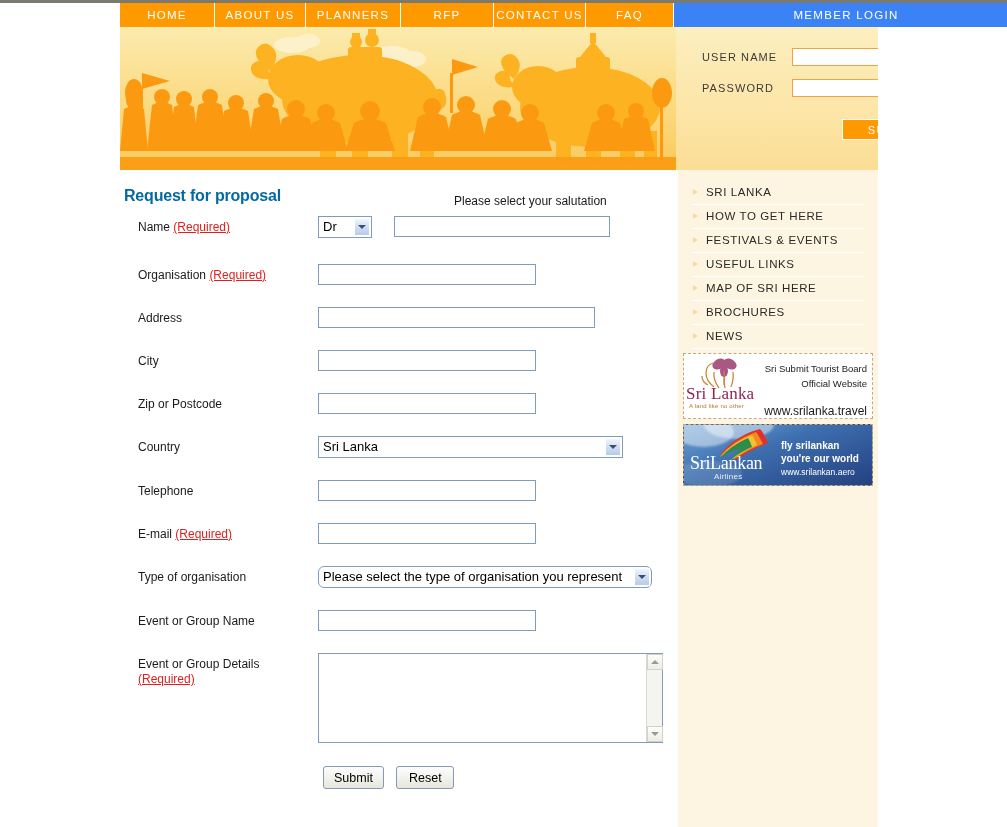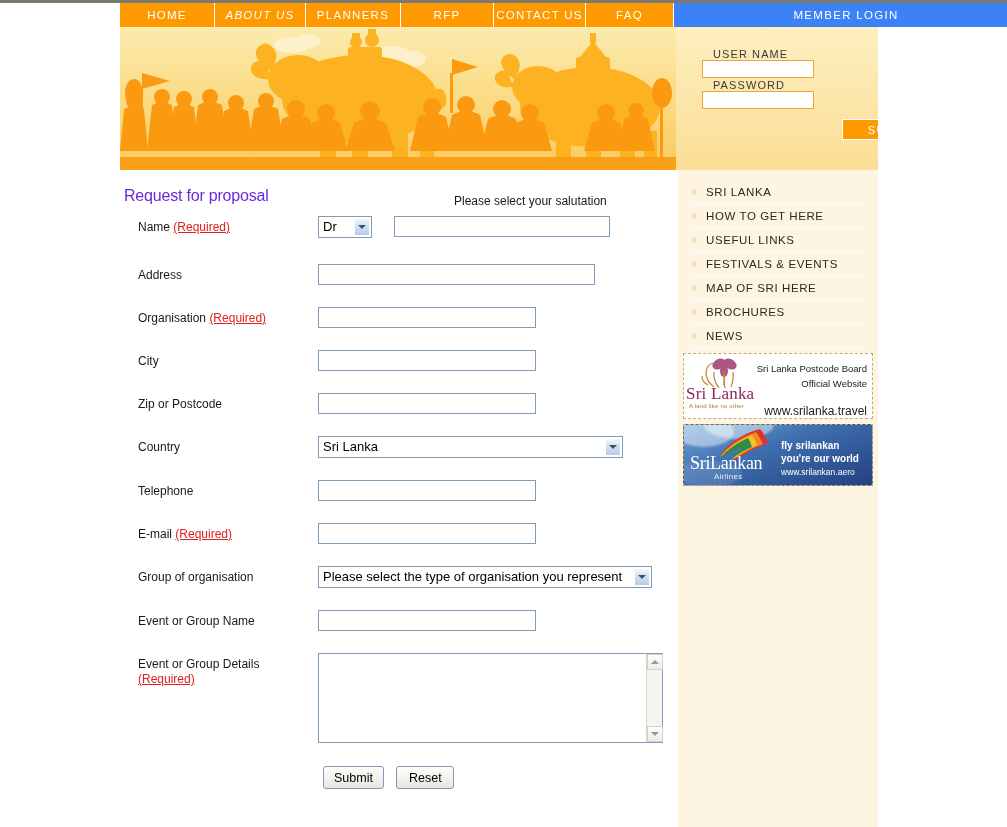--- a/index.html
+++ b/index.html
@@ -48,21 +48,21 @@
     display: flex;
     align-items: center;
     justify-content: center;
     border-right: 1px solid #ffffff;
     box-sizing: border-box;
     cursor: pointer;
     white-space: nowrap;
     background: #FF9900;
   }
   .nav-item.w-home     { width: 95px; }
-  .nav-item.w-about    { width: 91px; font-style: italic; }
+  .nav-item.w-about    { width: 91px; }
   .nav-item.w-planners { width: 95px; }
   .nav-item.w-rfp      { width: 93px; }
   .nav-item.w-contact  { width: 92px; }
   .nav-item.w-faq      { width: 88px; }
   .nav-item.member {
     flex: 1;
     background: #3b82f6;
     border-right: none;
     color: #ffffff;
   }
@@ -84,21 +84,20 @@
   .hero-login {
     position: absolute;
     left: 556px; top: 0;
     width: 202px; height: 143px;
     background: linear-gradient(180deg, #FDEFC0 0%, #FBDE95 100%);
   }
   .login-row {
     position: absolute;
     display: flex;
     align-items: center;
-    flex-direction: column;
   }
   .login-row.r1 { left: 26px; top: 21px; }
   .login-row.r2 { left: 26px; top: 52px; }
   .login-label {
     color: #3a3a3a;
     font-size: 11px;
     letter-spacing: 1.1px;
     width: 90px;
     white-space: nowrap;
   }
@@ -135,22 +134,22 @@
   .content {
     position: absolute;
     left: 0; top: 0;
     width: 558px; height: 657px;
     background: #ffffff;
   }
   .page-title {
     position: absolute;
     left: 4px; top: 17px;
     font-size: 16px;
-    font-weight: normal;
-    color: #6d28d9;
+    font-weight: bold;
+    color: #0369a1;
     letter-spacing: -0.2px;
   }
 
   
   .form {
     position: absolute;
     left: 0; top: 46px;
     width: 558px;
   }
   .row {
@@ -217,21 +216,21 @@
     justify-content: center;
   }
   .sel .arr {
     width: 0; height: 0;
     border-left: 4px solid transparent;
     border-right: 4px solid transparent;
     border-top: 4px solid #37507A;
   }
   .sel.s-salute { width: 54px; }
   .sel.s-country { width: 305px; }
-  .sel.s-orgtype { width: 334px; }
+  .sel.s-orgtype { width: 334px; border-radius: 6px; }
 
   .salute-hint {
     position: absolute;
     left: 176px; top: -22px;
     font-size: 12px;
     color: #1a1a1a;
     white-space: nowrap;
   }
 
   
@@ -635,30 +634,30 @@
                 <div class="sel-text">Dr</div>
                 <div class="sel-btn">
                     <span class="arr"></span>
                   </div>
               </div>
               <input class="txt w216" type="text" style="margin-left: 18px;" value="">
             </div>
           </div>
 
           <div class="row">
+            <div class="lbl"><span>Organisation </span><span class="req">(Required)</span></div>
+            <div class="fld">
+              <input class="txt w218" type="text" value="" style="">
+            </div>
+          </div>
+
+          <div class="row">
             <div class="lbl">Address</div>
             <div class="fld">
               <input class="txt w277" type="text" value="" style="">
-            </div>
-          </div>
-
-          <div class="row">
-            <div class="lbl"><span>Organisation </span><span class="req">(Required)</span></div>
-            <div class="fld">
-              <input class="txt w218" type="text" value="" style="">
             </div>
           </div>
 
           <div class="row">
             <div class="lbl">City</div>
             <div class="fld">
               <input class="txt w218" type="text" value="" style="">
             </div>
           </div>
 
@@ -689,21 +688,21 @@
           </div>
 
           <div class="row">
             <div class="lbl"><span>E-mail </span><span class="req">(Required)</span></div>
             <div class="fld">
               <input class="txt w218" type="text" value="" style="">
             </div>
           </div>
 
           <div class="row">
-            <div class="lbl">Group of organisation</div>
+            <div class="lbl">Type of organisation</div>
             <div class="fld">
               <div class="sel s-orgtype">
                 <div class="sel-text">Please select the type of organisation you represent</div>
                 <div class="sel-btn">
                     <span class="arr"></span>
                   </div>
               </div>
             </div>
           </div>
 
@@ -737,22 +736,22 @@
           </div>
 
         </div>
       </div>
 
       <div class="sidebar">
 
         <div class="side-nav">
           <div class="side-item"><span class="chev"></span><span>SRI LANKA</span></div>
           <div class="side-item"><span class="chev"></span><span>HOW TO GET HERE</span></div>
+          <div class="side-item"><span class="chev"></span><span>FESTIVALS &amp; EVENTS</span></div>
           <div class="side-item"><span class="chev"></span><span>USEFUL LINKS</span></div>
-          <div class="side-item"><span class="chev"></span><span>FESTIVALS &amp; EVENTS</span></div>
           <div class="side-item"><span class="chev"></span><span>MAP OF SRI HERE</span></div>
           <div class="side-item"><span class="chev"></span><span>BROCHURES</span></div>
           <div class="side-item"><span class="chev"></span><span>NEWS</span></div>
         </div>
 
         <div class="banner b1">
           <div class="slt-logo">
             <svg width="82" height="34" viewBox="0 0 82 34">
               <g fill="none" stroke="#C98A3A" stroke-width="1.3">
                 <path d="M26 30 q-8 -6 -8 -14 q0 -8 7 -10"></path>
@@ -765,21 +764,21 @@
                 <ellipse cx="31" cy="7" rx="7" ry="5" transform="rotate(-30 31 7)"></ellipse>
                 <ellipse cx="42" cy="7" rx="7" ry="5" transform="rotate(30 42 7)"></ellipse>
                 <ellipse cx="36" cy="14" rx="4" ry="6"></ellipse>
               </g>
               <path d="M36 14 q1 8 0 14" stroke="#C98A3A" stroke-width="1.3" fill="none"></path>
             </svg>
           </div>
           <div class="slt-word">Sri Lanka</div>
           <div class="slt-tag">A land like no other</div>
           <div class="slt-lines">
-            <div>Sri Lanka Postcode Board</div>
+            <div>Sri Submit Tourist Board</div>
             <div>Official Website</div>
             <div class="url">www.srilanka.travel</div>
           </div>
         </div>
 
         <div class="banner b2">
           <div class="cloud" style="left:-10px; top:-8px; width:60px; height:30px;"></div>
           <div class="cloud" style="left:20px; top:-14px; width:70px; height:28px;"></div>
           <div class="cloud" style="left:-8px; top:36px; width:66px; height:26px; opacity:.3;"></div>
           <svg width="78" height="40" viewBox="0 0 78 40" style="position:absolute; left:24px; top:2px;">

